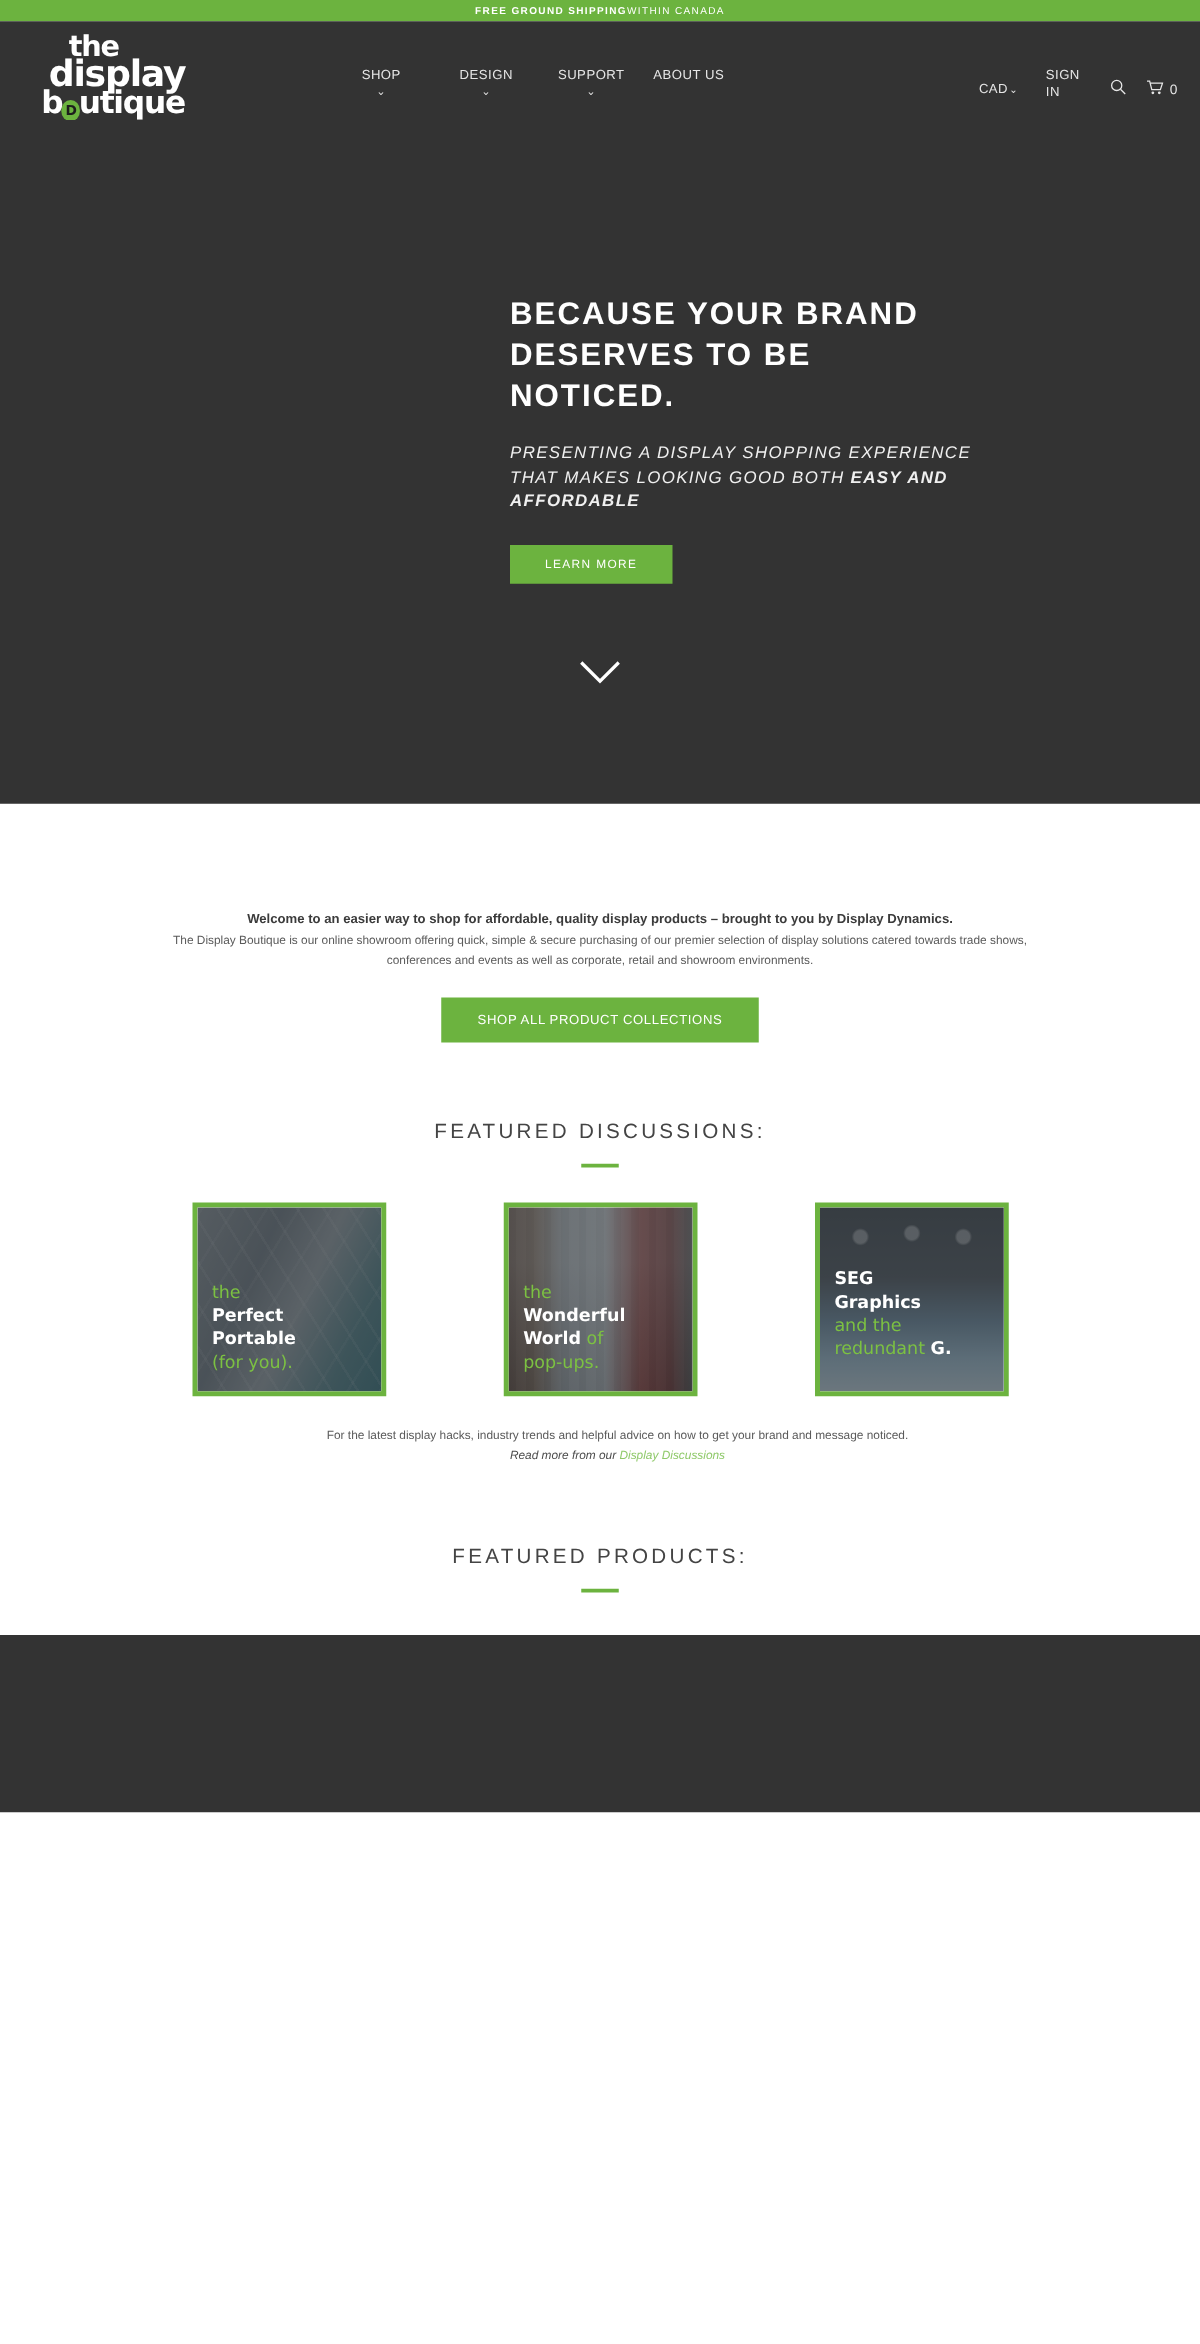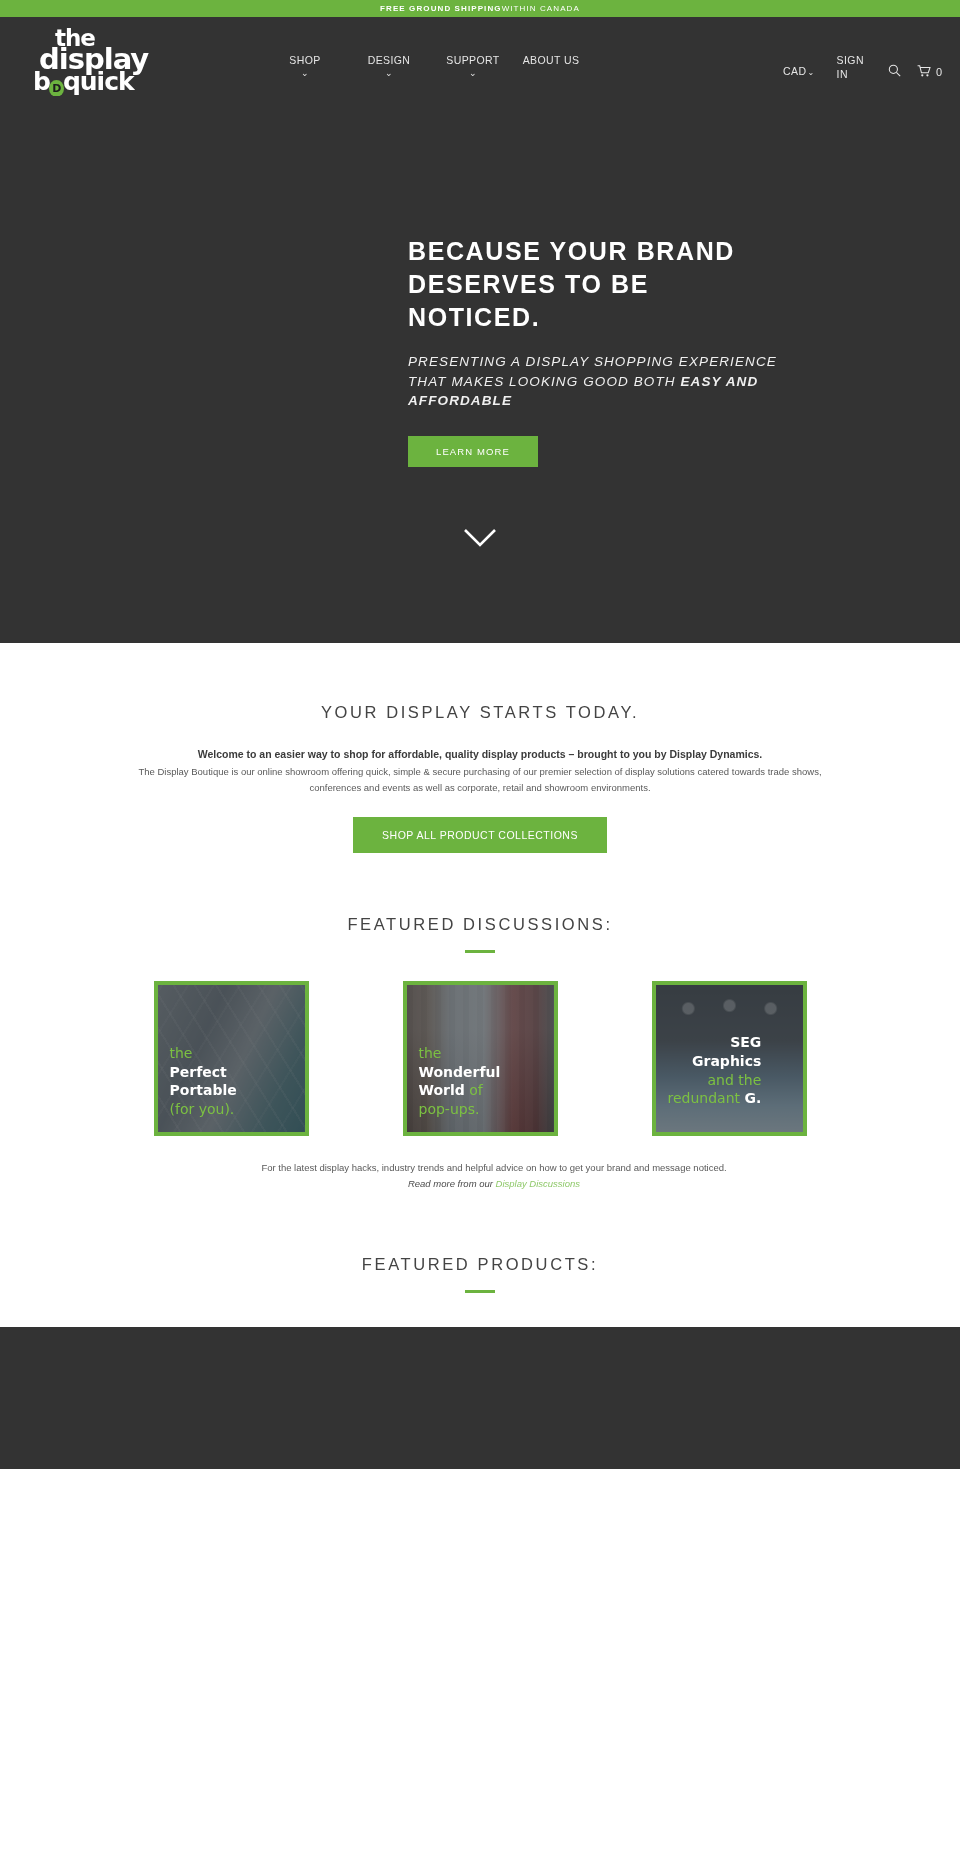--- a/index.html
+++ b/index.html
@@ -252,21 +252,21 @@
     left:12px;
     bottom:14px;
     text-align:left;
     font-family:"DejaVu Sans", sans-serif;
     font-size:14px;
     line-height:1.33;
     color:#ffffff;
   }
   .card-text .g { color:#7cc142; font-weight:400; }
   .card-text .w { color:#ffffff; font-weight:bold; }
-  .card3 .card-text { bottom:auto; top:48px;text-align:right; }
+  .card3 .card-text { bottom:auto; top:48px; }
 
   .cards-caption {
     color:#5a5a5a;
     font-size:9.5px;
     margin-top:24px;
     line-height:1.7;
     margin-left:28px;
   }
   .cards-caption .readmore { font-style:italic; color:#4c4c4c; }
   .cards-caption .readmore a { color:#8fc96a; text-decoration:none; font-style:italic; }
@@ -310,21 +310,21 @@
 <div class="announce">
   <span class="bold">FREE GROUND SHIPPING</span>
     <span class="thin">WITHIN CANADA</span>
 </div>
 
 <div class="header">
 
   <div class="logo">
     <span class="l1">the</span>
     <span class="l2">display</span>
-    <span class="l3"><span>b</span><span class="dot">D</span><span>quick</span></span>
+    <span class="l3"><span>b</span><span class="dot">D</span><span>utique</span></span>
   </div>
 
   <div class="nav">
     <div class="nav-item">
       <span>SHOP</span>
       <span class="chev">⌄</span>
     </div>
     <div class="nav-item">
       <span>DESIGN</span>
       <span class="chev">⌄</span>
@@ -371,21 +371,20 @@
     <button class="btn-green">LEARN MORE</button>
   </div>
   <div class="scroll-chev">
     <svg width="34" height="20" viewBox="0 0 34 20">
         <polyline points="2,2 17,17 32,2" fill="none" stroke="#ffffff" stroke-width="2.6"></polyline>
       </svg>
   </div>
 </div>
 
 <div class="intro">
-  <div class="section-title">YOUR DISPLAY STARTS TODAY.</div>
   <div class="intro-lead">Welcome to an easier way to shop for affordable, quality display products – brought to you by Display Dynamics.</div>
   <div class="intro-body">The Display Boutique is our online showroom offering quick, simple &amp; secure purchasing of our premier selection of display solutions catered towards trade shows, conferences and events as well as corporate, retail and showroom environments.</div>
   <button class="btn-collections">SHOP ALL PRODUCT COLLECTIONS</button>
 </div>
 
 <div class="featured">
   <div class="section-title">FEATURED DISCUSSIONS:</div>
   <div class="rule"></div>
 
   <div class="cards">

